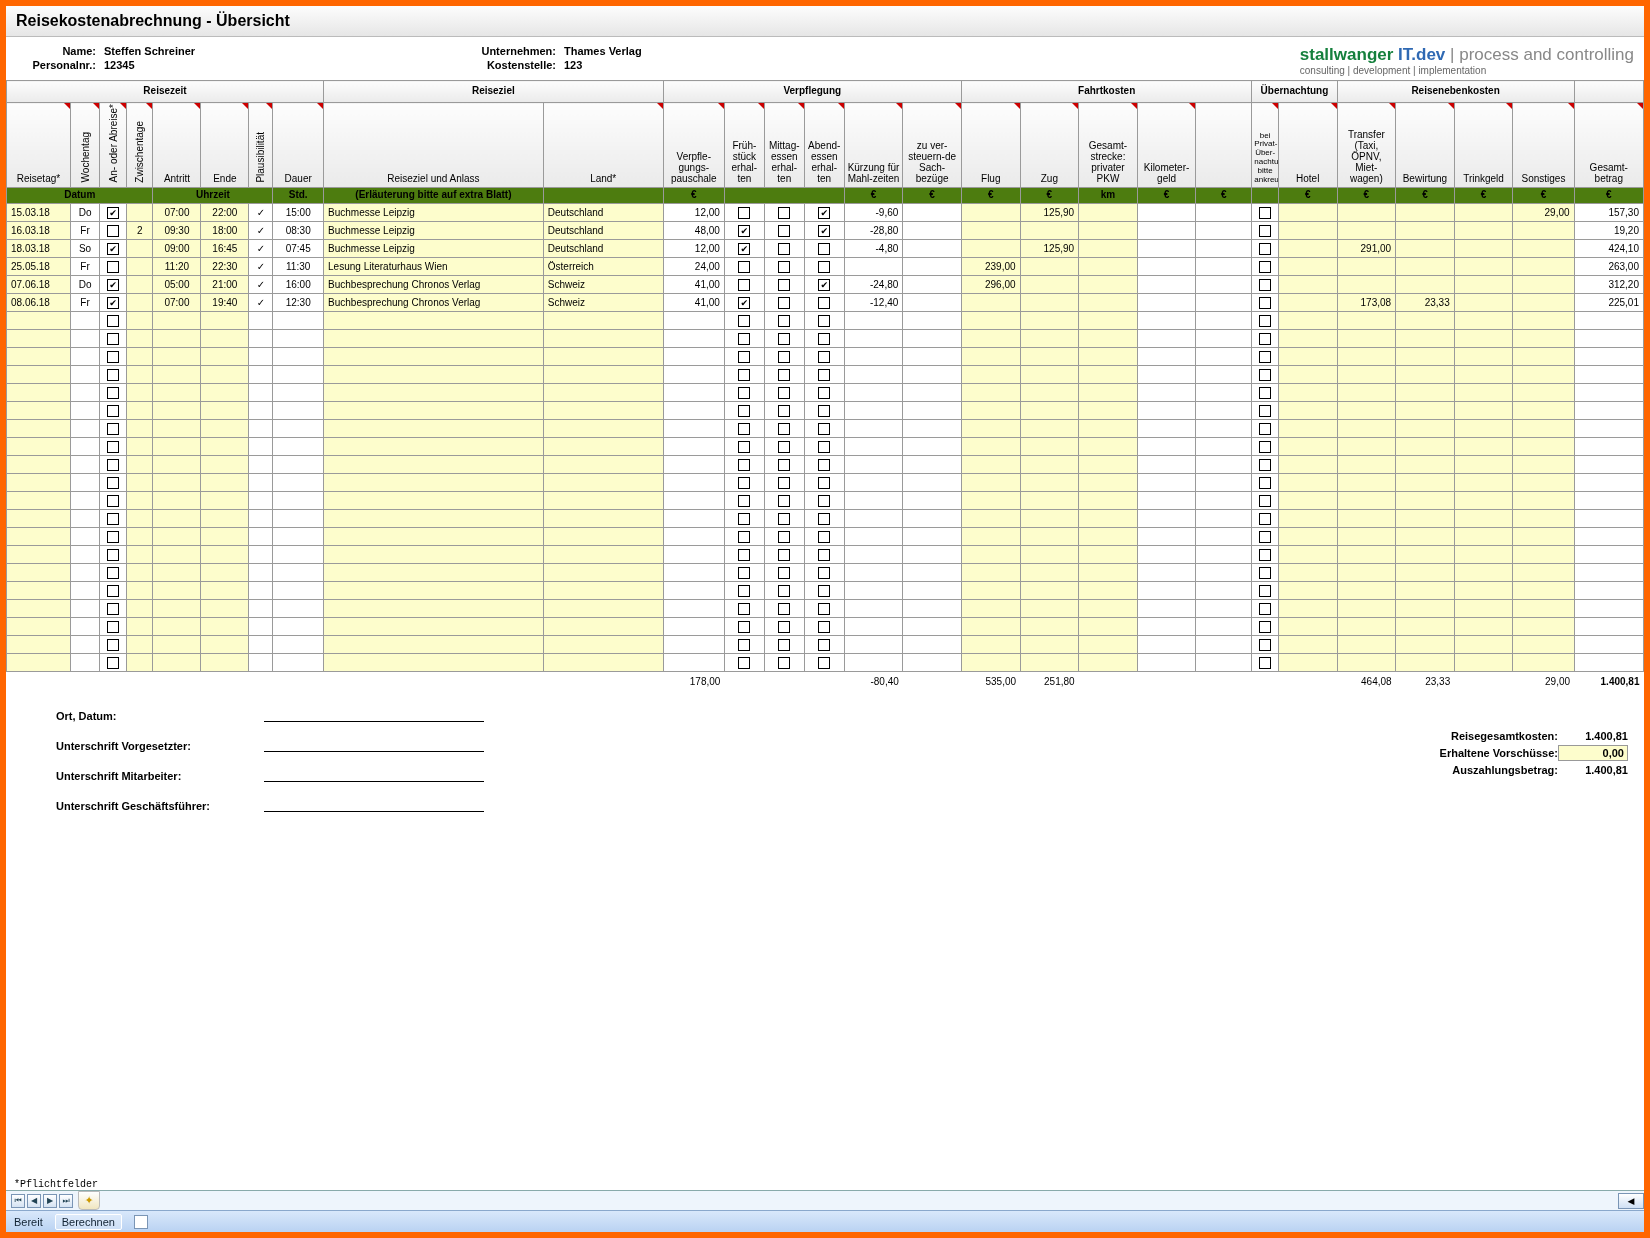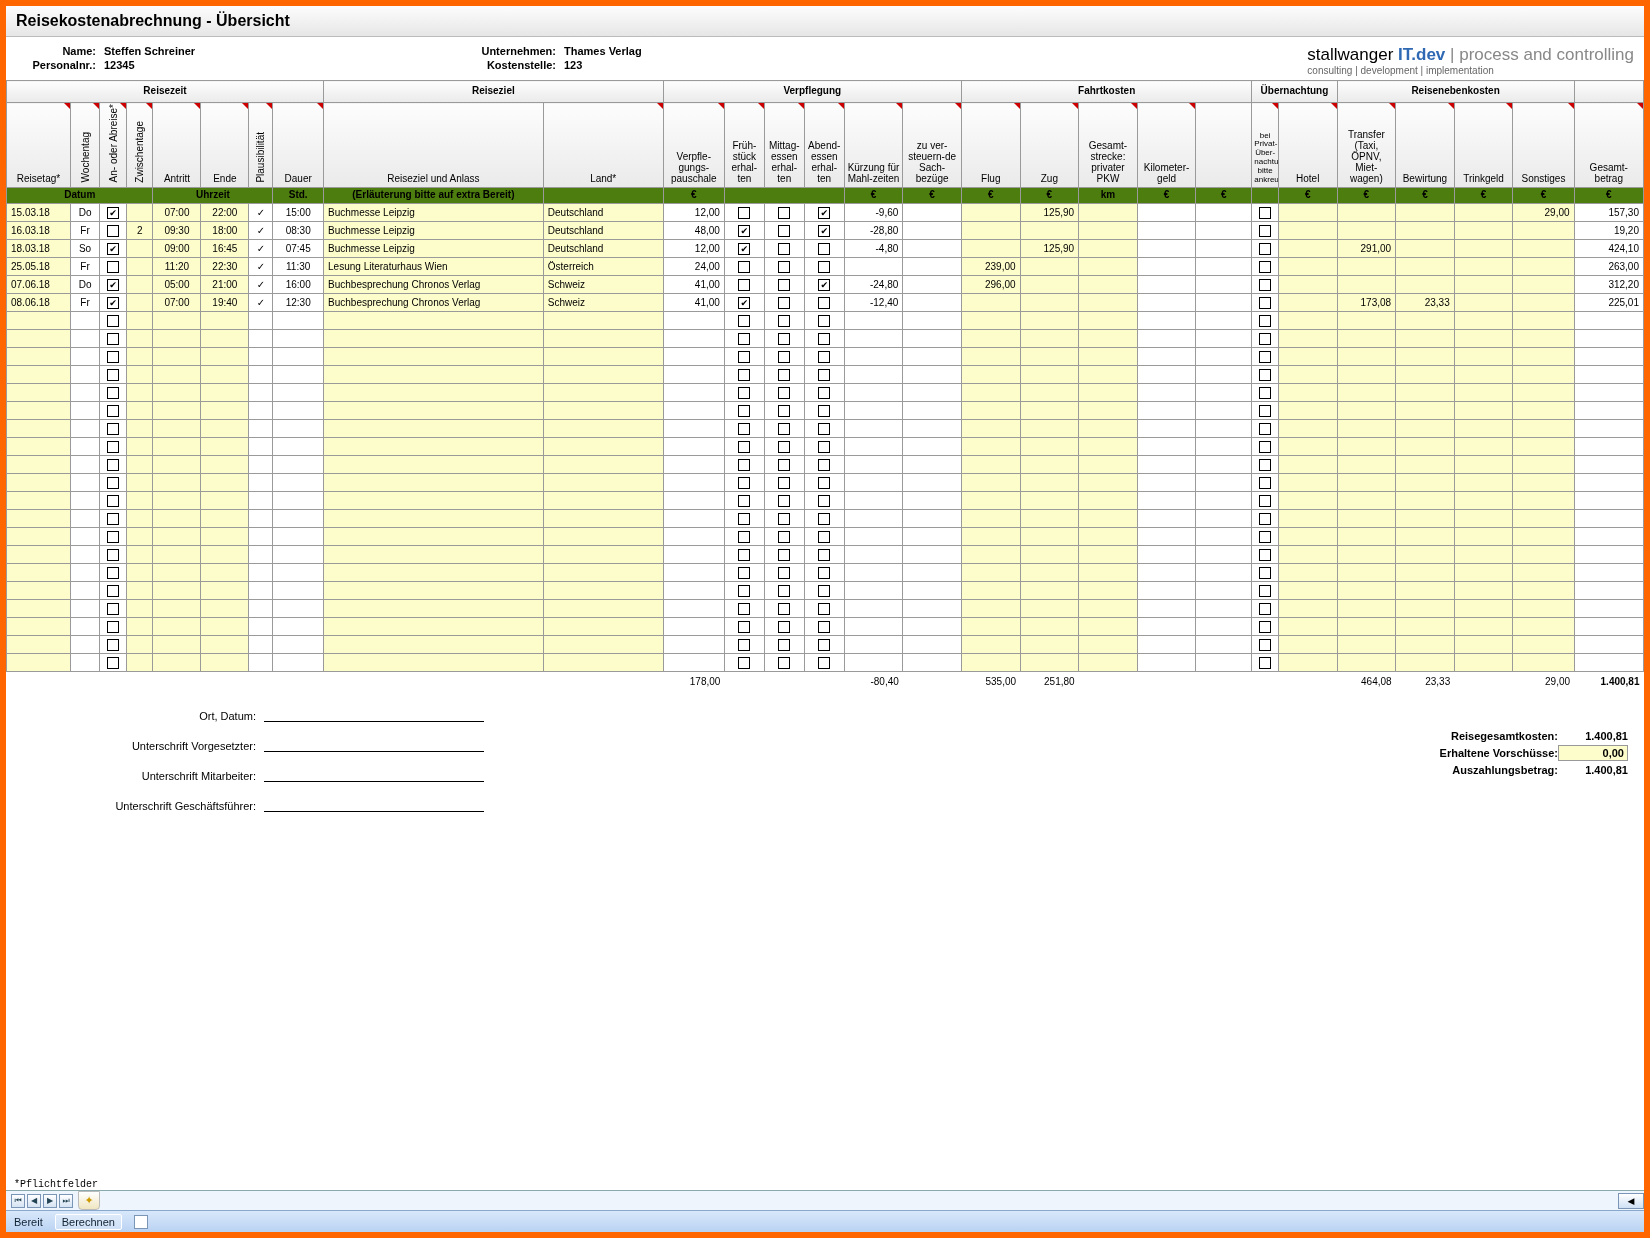--- a/index.html
+++ b/index.html
@@ -29,21 +29,21 @@
     display: flex;
     padding: 8px 10px 4px 10px;
     align-items: flex-start;
   }
   .info-block { display: flex; flex-direction: column; gap: 2px; }
   .info-pair { display: flex; gap: 8px; }
   .info-label { font-weight: bold; text-align: right; min-width: 80px;}
   .info-value { font-weight: bold; }
   .brand { margin-left:auto; text-align:left; }
   .brand-title { font-size: 17px; color:#888; }
-  .brand-title .b1 { color:#000000; font-weight:normal;}
+  .brand-title .b1 { color:#15803d; font-weight:bold;}
   .brand-title .b2 { color:#2f69b3; font-weight:bold;}
   .brand-sub { font-size: 10px; color:#666; }
   .grid-wrap { flex:0 0 auto; overflow:hidden; }
   table.grid {
     border-collapse: collapse;
     width: 100%;
     table-layout: fixed;
   }
   .grid th, .grid td {
     border: 1px solid #9a9a9a;
@@ -82,21 +82,21 @@
   }
   .cb.chk::after { content:"✔"; font-size:9px; }
   .redtri::after {
     content:""; position:absolute; top:0; right:0;
     width:0; height:0; border-left:6px solid transparent;
     border-top:6px solid #c00;
   }
   .totals td { font-weight: normal; border:none; border-top:1px solid #888;}
   .sig-area { padding: 18px 10px 10px 50px; }
   .sig-row { display:flex; align-items:flex-end; margin-bottom:16px; gap:8px;}
-  .sig-label { font-weight:normal; text-align:right; width:200px;}
+  .sig-label { font-weight:bold; width:200px;}
   .sig-line { border-bottom:1px solid #000; width:220px; height:14px;}
   .sum-block { position:absolute; right:16px; top:0; text-align:right;}
   .sum-row { display:flex; justify-content:flex-end; gap:0; margin-bottom:3px; align-items:center;}
   .sum-label { font-weight:bold;}
   .sum-val { width:70px; text-align:right; font-weight:bold;}
   .sum-val.input { background:#fdfdcc; border:1px solid #999; padding:1px 3px;}
   .footer-area { margin-top:auto; }
   .req-note { font-size:10px; padding:4px 8px 0 8px;font-family:Liberation Mono, monospace;}
   .tabs-bar {
     display:flex; align-items:center; background:#eef5fc;
@@ -238,21 +238,21 @@
           <th class="sub redtri">Transfer (Taxi, ÖPNV, Miet-wagen)</th>
           <th class="sub redtri">Bewirtung</th>
           <th class="sub redtri">Trinkgeld</th>
           <th class="sub redtri">Sonstiges</th>
           <th class="sub redtri">Gesamt-betrag</th>
         </tr>
         <tr>
           <th class="unit" colspan="4">Datum</th>
           <th class="unit" colspan="3">Uhrzeit</th>
           <th class="unit">Std.</th>
-          <th class="unit">(Erläuterung bitte auf extra Bereit)</th>
+          <th class="unit">(Erläuterung bitte auf extra Blatt)</th>
           <th class="unit"></th>
           <th class="unit">€</th>
           <th class="unit" colspan="3"></th>
           <th class="unit">€</th>
           <th class="unit">€</th>
           <th class="unit">€</th>
           <th class="unit">€</th>
           <th class="unit">km</th>
           <th class="unit">€</th>
           <th class="unit">€</th>

